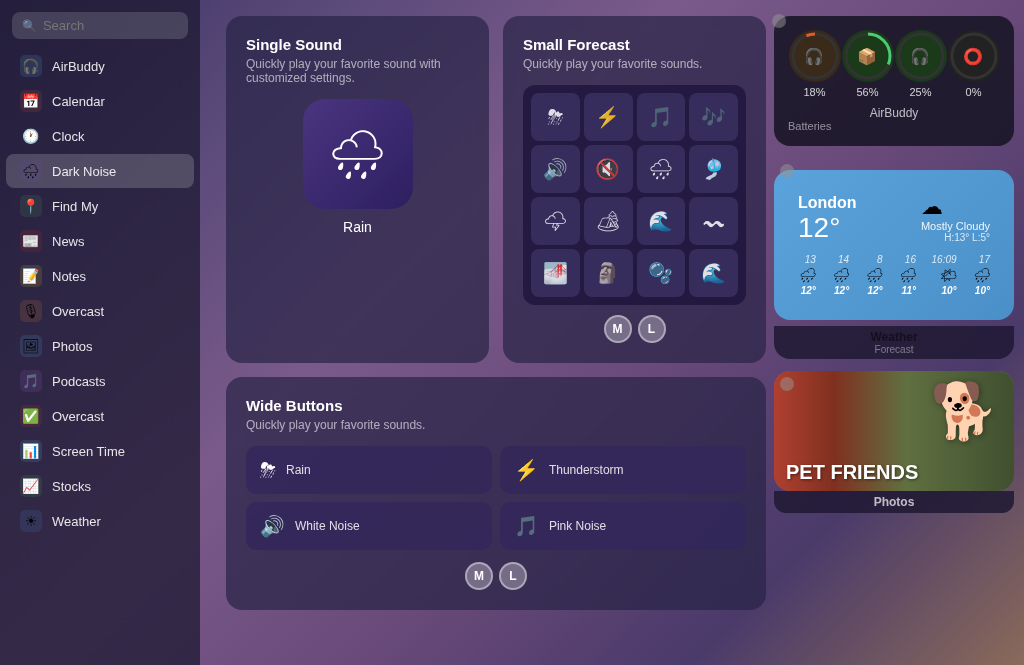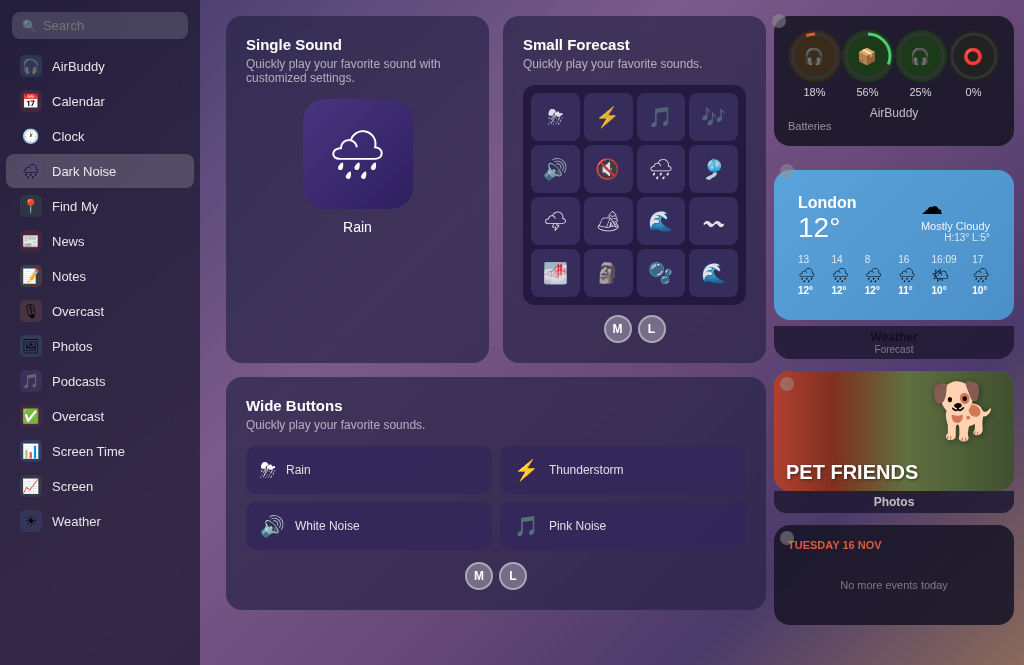--- a/index.html
+++ b/index.html
@@ -194,21 +194,21 @@
       overflow: hidden;
       position: relative;
       margin-top: 12px;
     }
     .weather-city { font-size:16px; font-weight:700; color:#fff; }
     .weather-temp { font-size:28px; font-weight:300; color:#fff; }
     .weather-desc { font-size:11px; color:rgba(255,255,255,0.9); text-align:right; }
     .weather-hl { font-size:10px; color:rgba(255,255,255,0.8); text-align:right; }
     .weather-top { display:flex; justify-content:space-between; align-items:flex-start; margin-bottom:10px; }
     .weather-forecast { display:flex; justify-content:space-between; margin-top:8px; }
-    .forecast-item { display:flex; flex-direction:column; align-items:flex-start; gap:2px; }
+    .forecast-item { display:flex; flex-direction:column; align-items:flex-end; gap:2px;font-style:italic; }
     .forecast-day { font-size:10px; color:rgba(255,255,255,0.8); }
     .forecast-icon { font-size:14px; }
     .forecast-temp { font-size:10px; color:#fff; font-weight:600; }
     .weather-footer { text-align:center; margin-top:6px; }
     .weather-footer-title { font-size:12px; color:rgba(0,0,0,0.5); font-weight:600; }
 
     
     .photos-card {
       border-radius: 16px;
       overflow: hidden;
@@ -320,21 +320,21 @@
       <div class="sidebar-item">
     <div class="app-icon" style="background:#5bc4f522;">
       <span style="font-size:14px;">📊</span>
     </div>
     <span class="sidebar-item-label">Screen Time</span>
   </div>
       <div class="sidebar-item">
     <div class="app-icon" style="background:#4caf5022;">
       <span style="font-size:14px;">📈</span>
     </div>
-    <span class="sidebar-item-label">Screen</span>
+    <span class="sidebar-item-label">Stocks</span>
   </div>
       <div class="sidebar-item">
     <div class="app-icon" style="background:#4a90d922;">
       <span style="font-size:14px;">☀</span>
     </div>
     <span class="sidebar-item-label">Weather</span>
   </div>
     </div>
 </nav>
 
@@ -523,21 +523,14 @@
         <div class="photos-overlay">
           <div class="photos-pet-friends">PET FRIENDS</div>
         </div>
       </div>
     </div>
     <div class="photos-footer" style="background:rgba(30,25,50,0.85);border-radius:0 0 12px 12px;padding:4px;">
       <div class="photos-footer-label">Photos</div>
     </div>
   </div>
 
-  <div style="position:relative;">
-    <div class="card-minimize" style="top:6px;left:6px;z-index:10;position:absolute;"></div>
-    <div class="calendar-card">
-      <div class="cal-date">TUESDAY 16 NOV</div>
-      <div class="cal-no-events">No more events today</div>
-    </div>
-  </div>
 
 </aside>
 
 </body></html>

